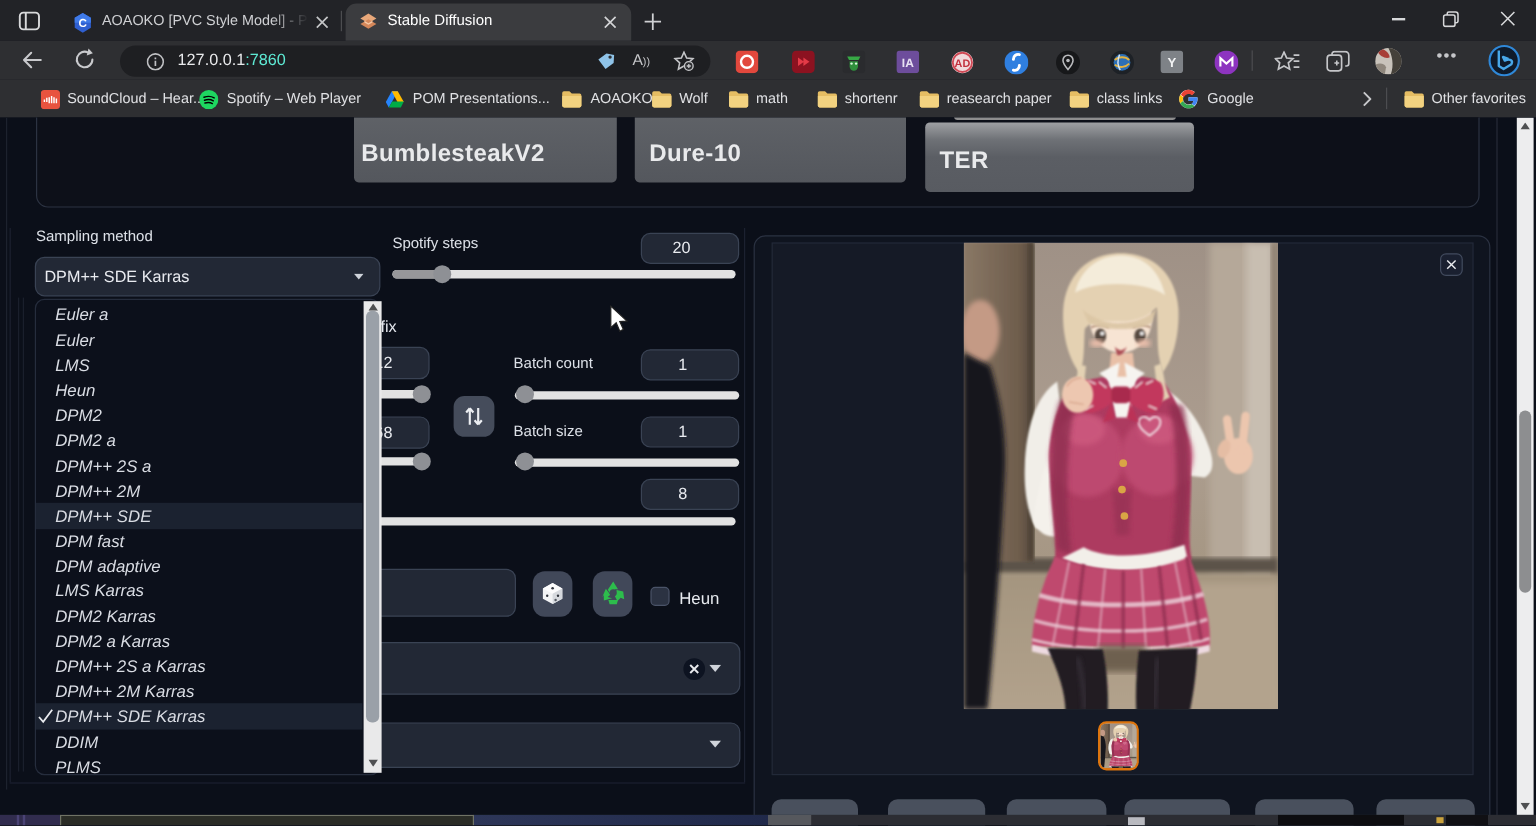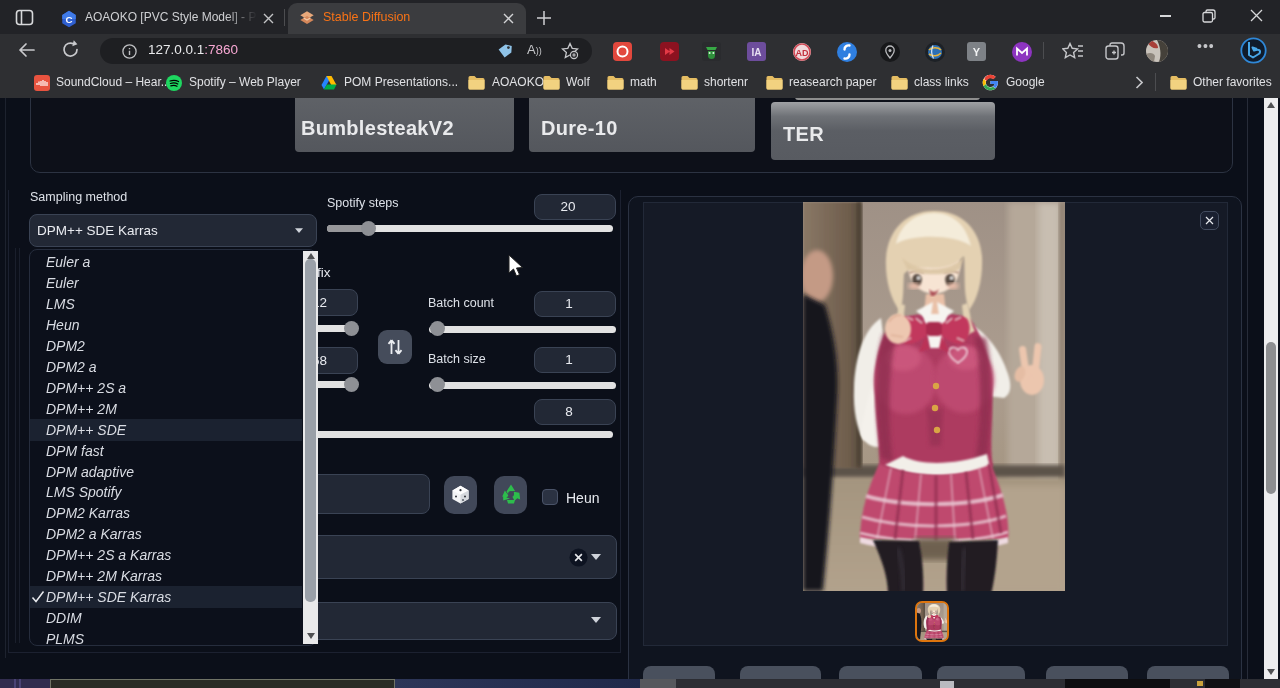--- a/index.html
+++ b/index.html
@@ -45,21 +45,21 @@
       <path d="M1 1 L10 10 M10 1 L1 10" stroke="#c3c4c6" stroke-width="1.4"></path>
     </svg>
     <div class="abs" style="left:284px;top:9px;width:1px;height:17px;background:#4c4d50;"></div>
 
     <div class="abs" style="left:288px;top:3px;width:238px;height:31px;background:#3b3c3f;border-radius:9px 9px 0 0;"></div>
     <svg class="abs" style="left:299px;top:10px" width="16" height="16" viewBox="0 0 24 24">
       <path d="M12 2 L22 8 L12 14 L2 8 Z" fill="#e8a87a"></path>
       <path d="M12 9 L22 15 L12 21 L2 15 Z" fill="#d4875a"></path>
       <path d="M7 11 L12 14 L17 11 L17 13 L12 16 L7 13 Z" fill="#f4c9a6"></path>
     </svg>
-    <div class="abs tabtxt" style="left:323px;top:10px;color:#f97316;font-size:12.5px;">Stable Diffusion</div>
+    <div class="abs tabtxt" style="left:323px;top:10px;color:#ffffff;font-size:12.5px;">Stable Diffusion</div>
     <svg class="abs" style="left:503px;top:13px" width="11" height="11" viewBox="0 0 11 11">
       <path d="M1 1 L10 10 M10 1 L1 10" stroke="#d2d3d5" stroke-width="1.4"></path>
     </svg>
 
     <svg class="abs" style="left:537px;top:11px" width="14" height="14" viewBox="0 0 14 14">
       <path d="M7 0 V14 M0 7 H14" stroke="#cfd0d3" stroke-width="1.5"></path>
     </svg>
 
     <div class="abs" style="left:1160px;top:15px;width:11px;height:1.6px;background:#d7d8da;"></div>
     <svg class="abs" style="left:1202px;top:9px" width="14" height="14" viewBox="0 0 14 14">
@@ -76,21 +76,21 @@
     </svg>
     <svg class="abs" style="left:61px;top:6px" width="19" height="19" viewBox="0 0 19 19">
       <path d="M16 9.5 A6.5 6.5 0 1 1 12.5 3.8" fill="none" stroke="#c9cacd" stroke-width="1.7" stroke-linecap="round"></path>
       <path d="M12 0.5 L16.5 3.5 L12 6.5 Z" fill="#c9cacd" transform="rotate(14 13 3.5)"></path>
     </svg>
     <div class="abs" style="left:100px;top:4px;width:492px;height:26px;border-radius:13px;background:#1e1f22;"></div>
     <svg class="abs" style="left:122px;top:10px" width="15" height="15" viewBox="0 0 15 15">
       <circle cx="7.5" cy="7.5" r="6.6" fill="none" stroke="#bfc0c3" stroke-width="1.3"></circle>
       <path d="M7.5 6.7 V11 M7.5 4 V5.3" stroke="#bfc0c3" stroke-width="1.4"></path>
     </svg>
-    <div class="abs" style="left:148px;top:8px;font-size:13.5px;color:#e9eaec;">127.0.0.1<span style="color:#f9a8d4;">:7860</span></div>
+    <div class="abs" style="left:148px;top:8px;font-size:13.5px;color:#e9eaec;">127.0.0.1<span style="color:#5eead4;">:7860</span></div>
 
     <svg class="abs" style="left:497px;top:9px" width="16" height="16" viewBox="0 0 16 16">
       <path d="M1.5 7.5 L7.5 1.5 L14 2 L14.5 8.5 L8.5 14.5 Z" fill="#8fc3e8" transform="rotate(8 8 8)"></path>
       <circle cx="11.4" cy="4.6" r="1.4" fill="#2e2f32"></circle>
     </svg>
 
     <div class="abs" style="left:527px;top:8px;font-size:13px;color:#c5c6c9;">A<span style="font-size:9px;">))</span></div>
 
     <svg class="abs" style="left:561px;top:8px" width="18" height="18" viewBox="0 0 18 18">
       <path d="M9 1.5 L11.2 6.3 L16.5 6.9 L12.6 10.4 L13.7 15.6 L9 13 L4.3 15.6 L5.4 10.4 L1.5 6.9 L6.8 6.3 Z" fill="none" stroke="#c5c6c9" stroke-width="1.3"></path>
@@ -353,21 +353,21 @@
       <div class="ddi" style="top:25px;">Euler</div>
       <div class="ddi" style="top:46px;">LMS</div>
       <div class="ddi" style="top:67px;">Heun</div>
       <div class="ddi" style="top:88px;">DPM2</div>
       <div class="ddi" style="top:109px;">DPM2 a</div>
       <div class="ddi" style="top:130px;">DPM++ 2S a</div>
       <div class="ddi" style="top:151px;">DPM++ 2M</div>
       <div class="ddi" style="top:172px;">DPM++ SDE</div>
       <div class="ddi" style="top:193px;">DPM fast</div>
       <div class="ddi" style="top:214px;">DPM adaptive</div>
-      <div class="ddi" style="top:234px;">LMS Spotify</div>
+      <div class="ddi" style="top:234px;">LMS Karras</div>
       <div class="ddi" style="top:255px;">DPM2 Karras</div>
       <div class="ddi" style="top:276px;">DPM2 a Karras</div>
       <div class="ddi" style="top:297px;">DPM++ 2S a Karras</div>
       <div class="ddi" style="top:318px;">DPM++ 2M Karras</div>
       <div class="ddi" style="top:339px;">DPM++ SDE Karras</div>
       <div class="ddi" style="top:360px;text-align:center;">DDIM</div>
       <div class="ddi" style="top:381px;">PLMS</div>
       <svg class="abs" style="left:1px;top:340px;" width="14" height="14" viewBox="0 0 14 14">
         <path d="M1.5 7.5 L5 11.5 L12.5 1.5" fill="none" stroke="#e8eaee" stroke-width="1.5"></path>
       </svg>

